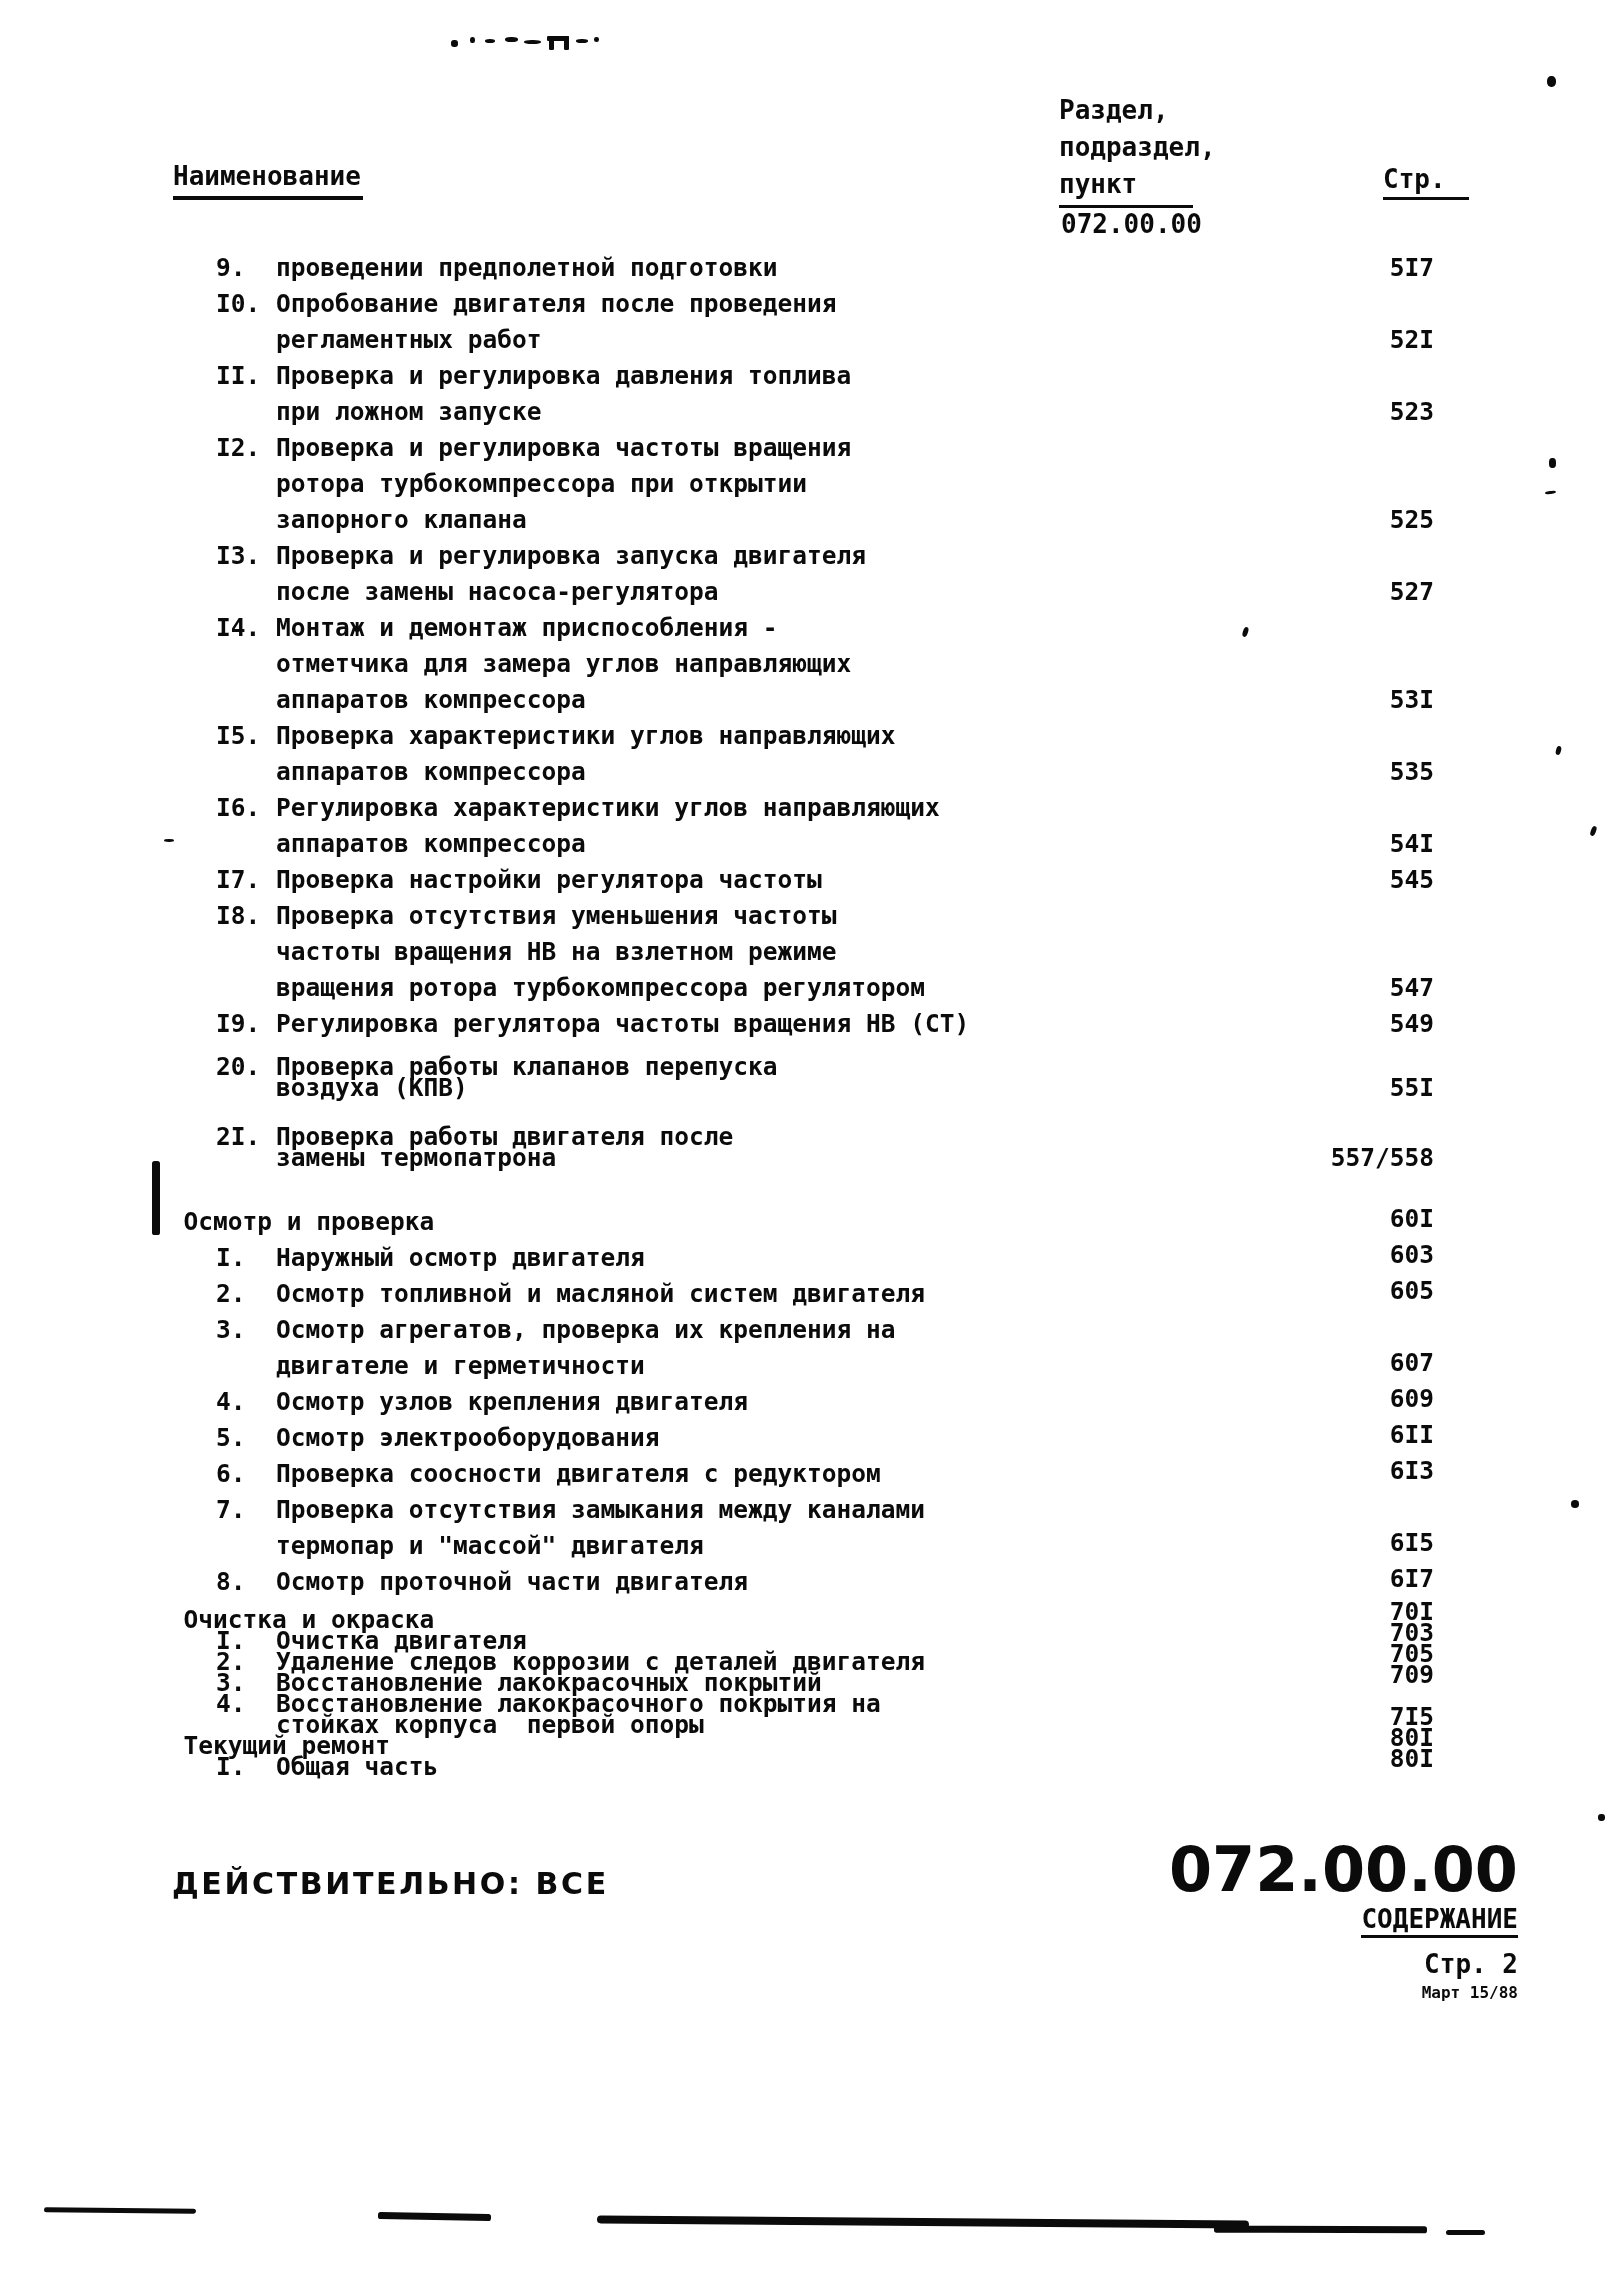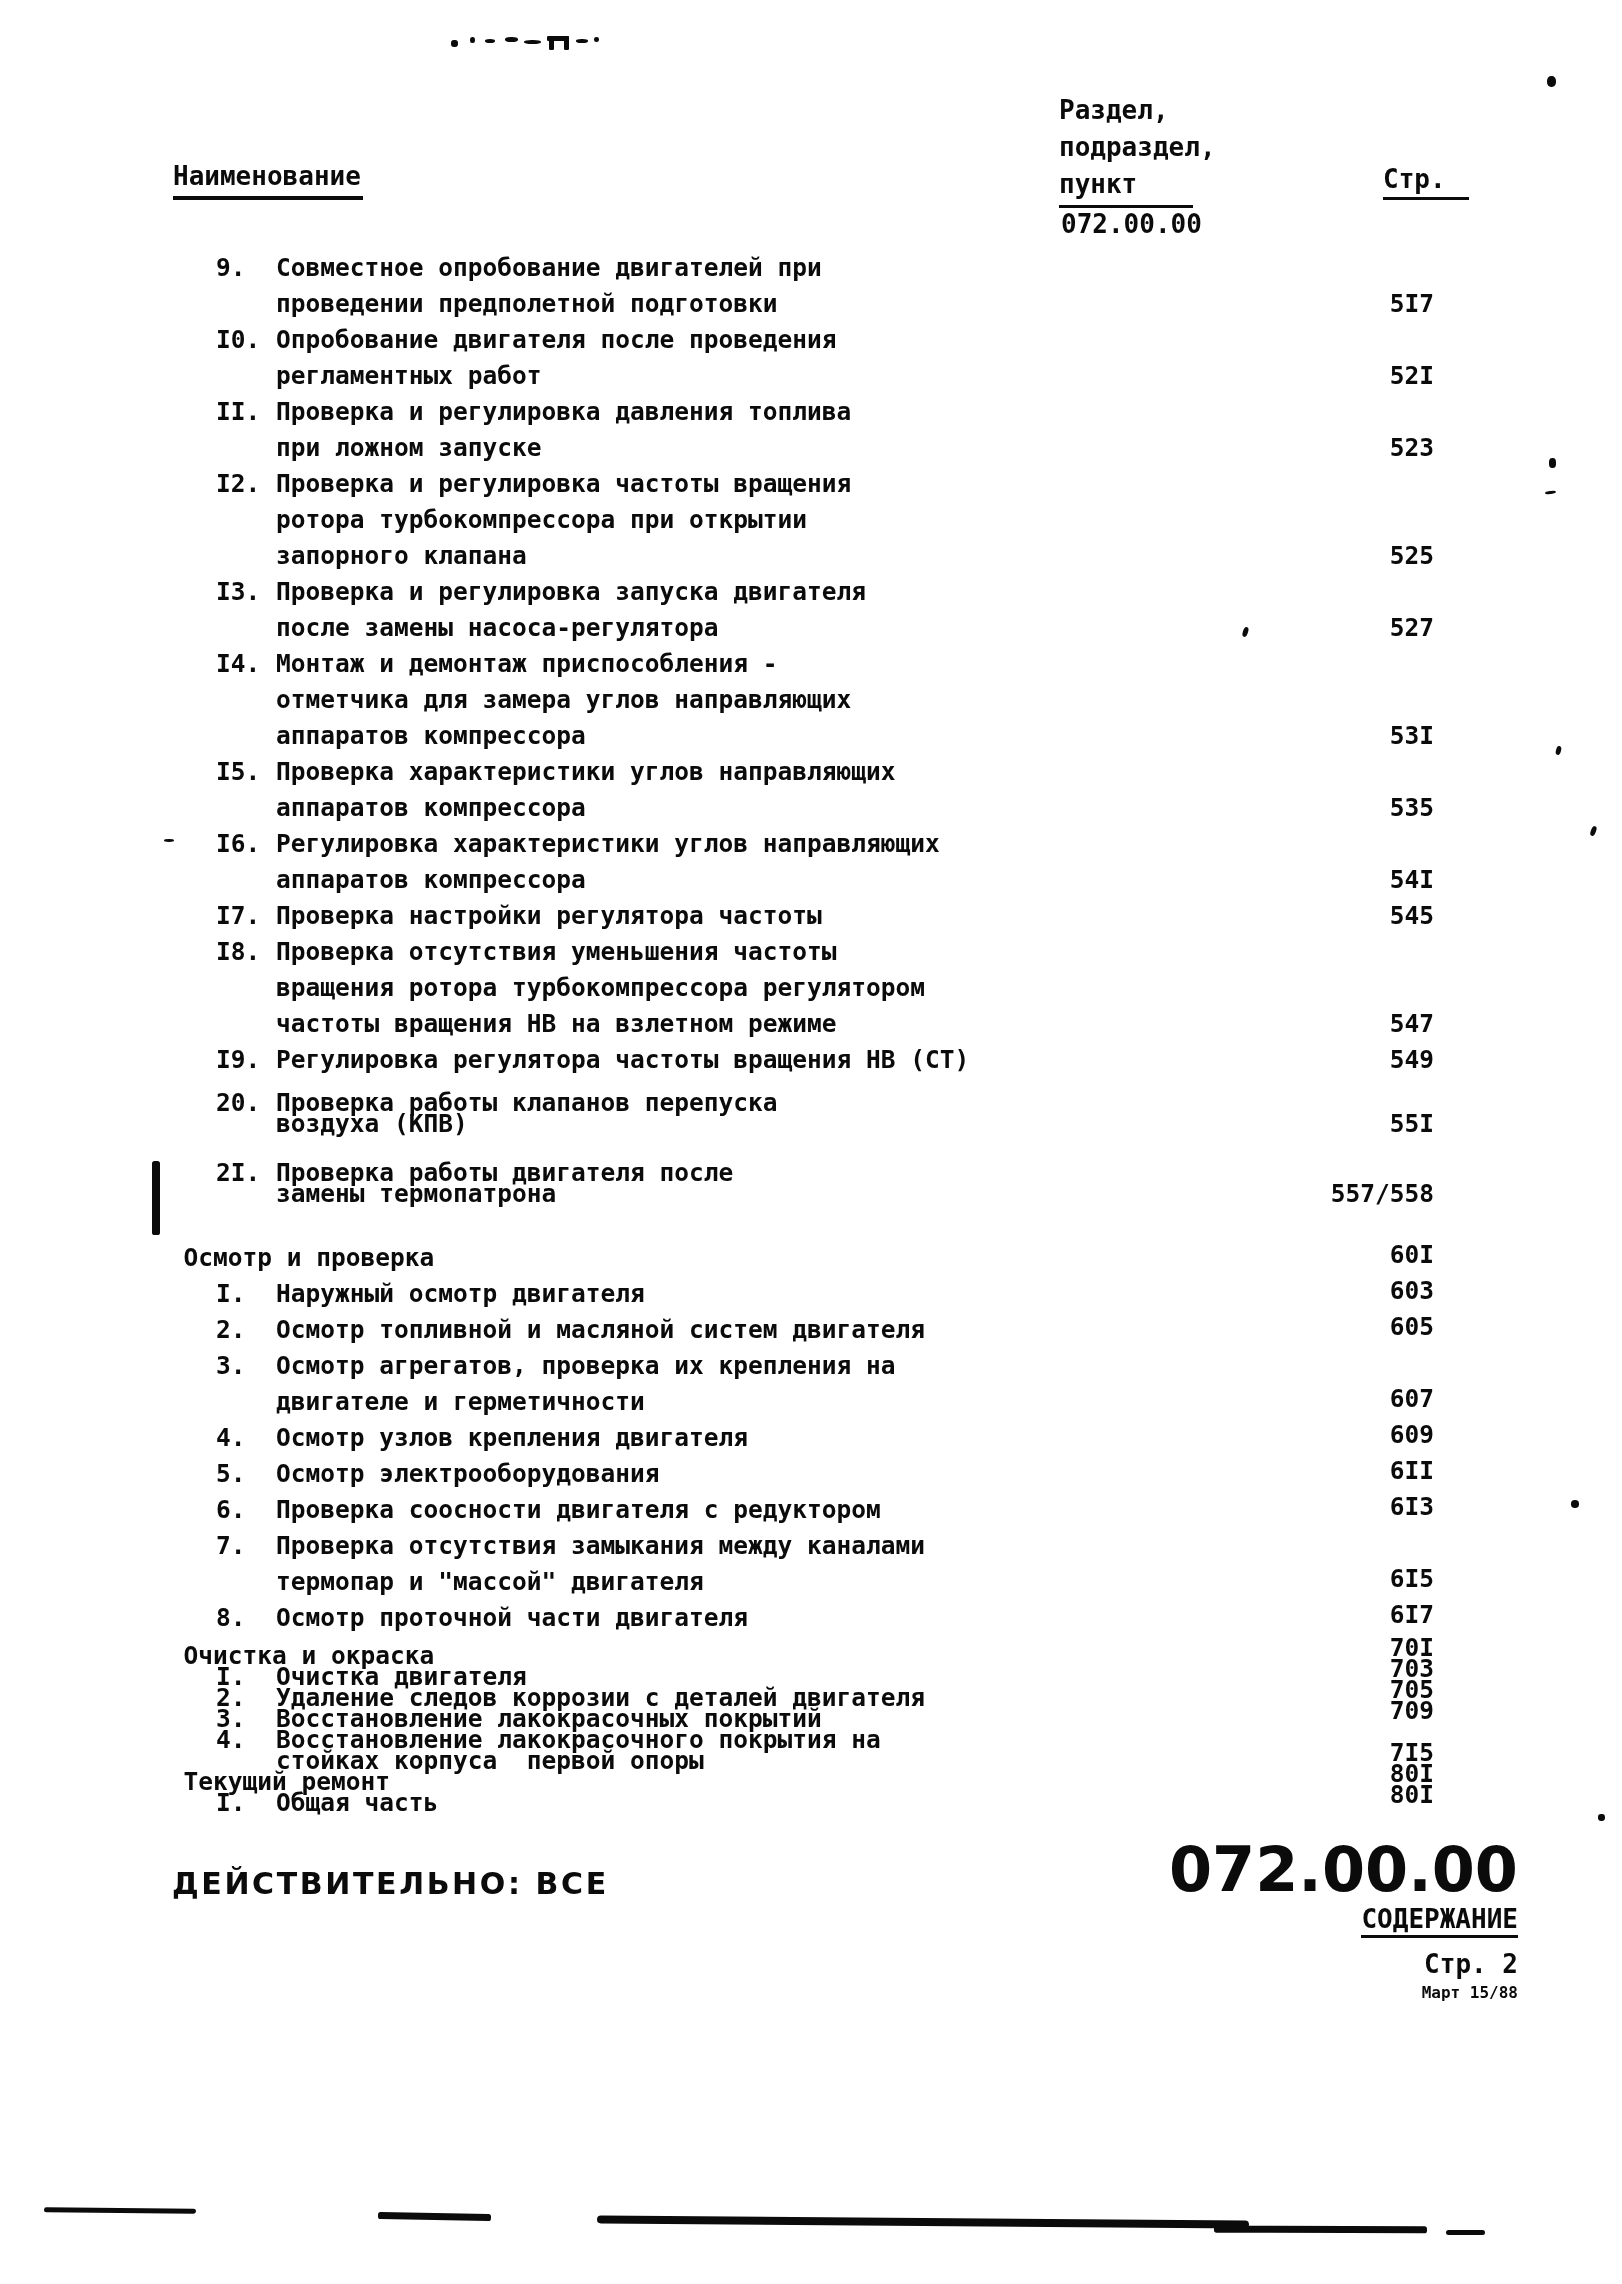--- a/index.html
+++ b/index.html
@@ -74,21 +74,20 @@
   <div class="hdr" id="hdr-page">Стр.</div>
   <div class="hdr" id="hdr-code">072.00.00</div>
 
   <div class="bar" id="changebar" style="left:152px;top:1161px;width:8.4px;height:74px;"></div>
 
   <div class="list">
 
     <div class="row ds">
       <div class="num">9.</div>
       <div class="txt">
-        <div class="line">Совместное опробование двигателей при</div>
         <div class="line">проведении предполетной подготовки</div>
       </div>
       <div class="pg">5I7</div>
     </div>
 
     <div class="row ds">
       <div class="num">I0.</div>
       <div class="txt">
         <div class="line">Опробование двигателя после проведения</div>
         <div class="line">регламентных работ</div>
@@ -157,22 +156,22 @@
       <div class="txt">
         <div class="line">Проверка настройки регулятора частоты</div>
       </div>
       <div class="pg">545</div>
     </div>
 
     <div class="row ds">
       <div class="num">I8.</div>
       <div class="txt">
         <div class="line">Проверка отсутствия уменьшения частоты</div>
+        <div class="line">частоты вращения НВ на взлетном режиме</div>
         <div class="line">вращения ротора турбокомпрессора регулятором</div>
-        <div class="line">частоты вращения НВ на взлетном режиме</div>
       </div>
       <div class="pg">547</div>
     </div>
 
     <div class="row ds">
       <div class="num">I9.</div>
       <div class="txt">
         <div class="line">Регулировка регулятора частоты вращения НВ (СТ)</div>
       </div>
       <div class="pg">549</div>

